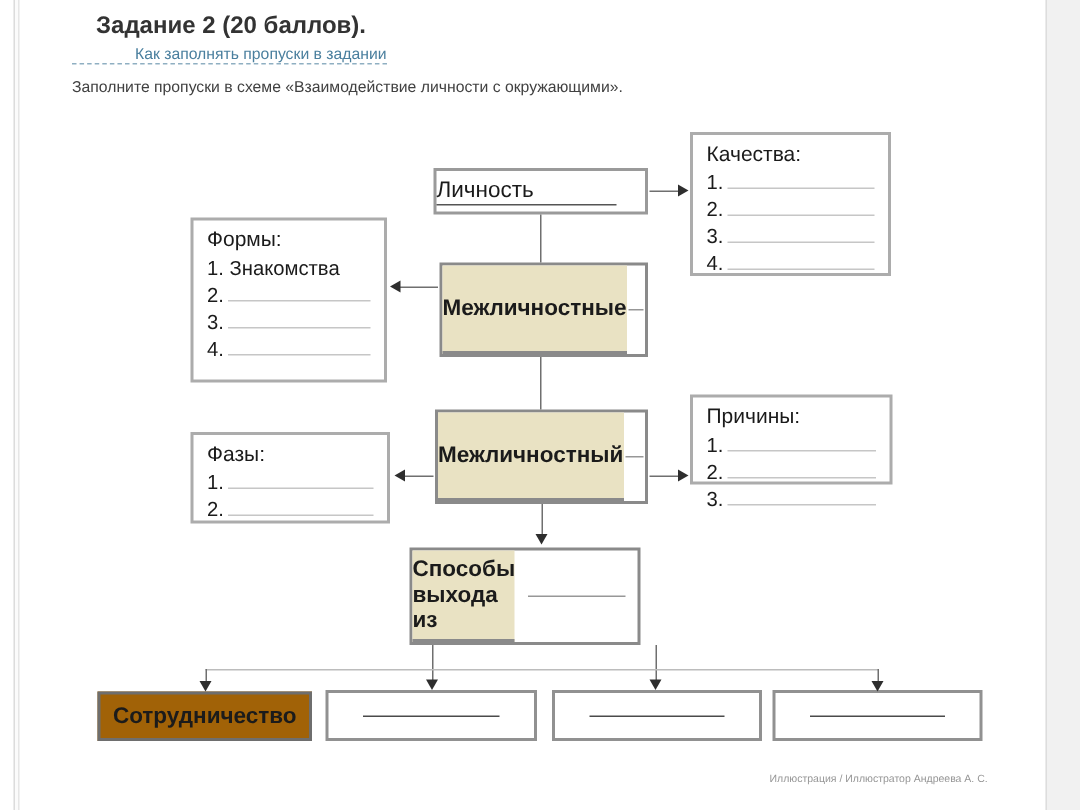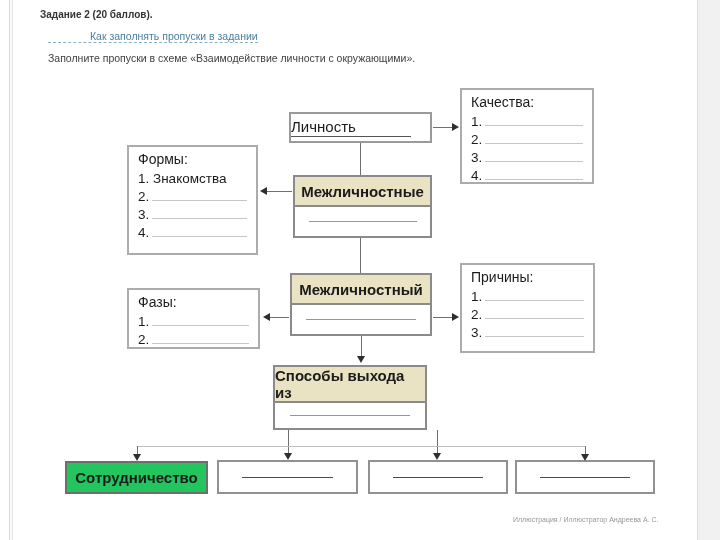--- a/index.html
+++ b/index.html
@@ -7,42 +7,42 @@
     width:720px;height:540px;position:relative;overflow:hidden;
     background:#ffffff;
     font-family:"Liberation Sans","DejaVu Sans",sans-serif;
     color:#1c1c1c;
   }
   
   .left-rule{position:absolute;left:9px;top:0;width:2px;height:540px;
     border-left:1px solid #dcdcdc;border-right:1px solid #e6e6e6;background:#fbfbfb;}
   .right-gutter{position:absolute;left:697px;top:0;width:23px;height:540px;
     background:#f1f1f1;border-left:1px solid #dddddd;}
-  .page-title{position:absolute;left:40px;top:9px;font-size:10px;font-weight:bold;color:#333;}
+  .page-title{position:absolute;left:64px;top:9px;font-size:16px;font-weight:bold;color:#333;}
   .help-link{position:absolute;left:48px;top:30px;font-size:10.5px;color:#4a7f9e;
     border-bottom:1px dashed #8fafc2;cursor:pointer;text-decoration:none;padding-left:42px;}
   .instruction{position:absolute;left:48px;top:52px;font-size:10.5px;color:#414141;}
 
   
   .box{position:absolute;box-sizing:border-box;background:#fff;}
-  .center-box{border:2px solid #8a8a8a;display:flex;flex-direction:column;}
+  .center-box{border:2px solid #8a8a8a;display:flex;}
   .side-box{border:2px solid #acacac;padding:4px 8px 2px 9px;}
   .hdr{background:#e9e2c3;border-bottom:2px solid #8a8a8a;flex:0 0 28px;
     display:flex;align-items:center;justify-content:center;
     font-weight:bold;font-size:15px;color:#1b1b1b;}
   .bodysec{flex:1;display:flex;align-items:center;justify-content:center;}
   .blank-wide{width:80%;border-top:1px solid #979797;}
   .lichnost{border:2px solid #9a9a9a;display:flex;flex-direction:column;
     justify-content:center;}
   .lichnost .lbl{font-size:15px;color:#1b1b1b;line-height:15px;}
   .blank-under{width:86%;border-top:1px solid #555;margin-top:2px;}
   .side-hd{font-size:14px;line-height:17px;color:#1b1b1b;}
   .item{display:flex;align-items:flex-end;height:18px;font-size:13.5px;color:#1b1b1b;}
   .item .fill{flex:1;border-bottom:1px solid #c6c6c6;margin:0 1px 3px 3px;}
-  .accent-solid{border:2px solid #6e6e6e;background:#22c55e;
+  .accent-solid{border:2px solid #6e6e6e;background:#a16207;
     display:flex;align-items:center;justify-content:center;
     font-weight:bold;font-size:15px;color:#1b1b1b;}
   .blank-box{border:2px solid #919191;display:flex;align-items:center;justify-content:center;}
   .blank-box .blank-line{width:66%;border-top:1px solid #4a4a4a;}
 
   
   .ln{position:absolute;background:#6f6f6f;}
   .ln-light{position:absolute;background:#bcbcbc;}
   .tri{position:absolute;width:0;height:0;}
   .tri-r{border-top:4px solid transparent;border-bottom:4px solid transparent;border-left:7px solid #2e2e2e;}
@@ -126,21 +126,21 @@
     <div class="item">
         <span>1.</span>
         <span class="fill"></span>
       </div>
     <div class="item">
         <span>2.</span>
         <span class="fill"></span>
       </div>
   </div>
 
-  <div class="box side-box" style="left:460px;top:263px;width:135px;height:90px;">
+  <div class="box side-box" style="left:460px;top:263px;width:135px;height:60px;">
     <div class="side-hd">Причины:</div>
     <div class="item">
         <span>1.</span>
         <span class="fill"></span>
       </div>
     <div class="item">
         <span>2.</span>
         <span class="fill"></span>
       </div>
     <div class="item">

